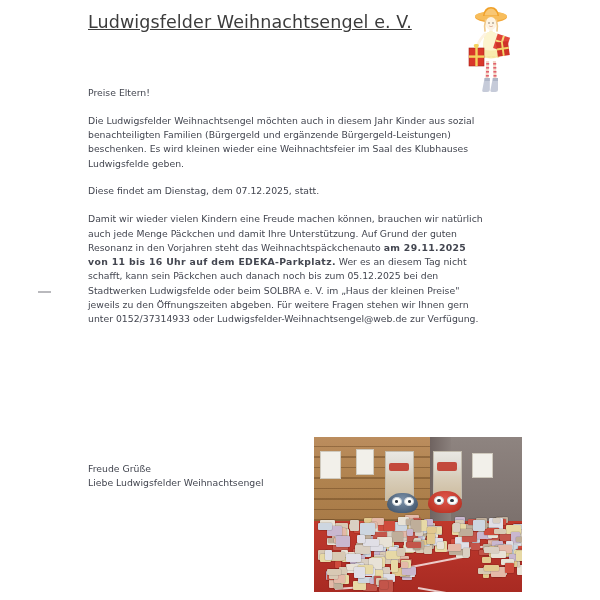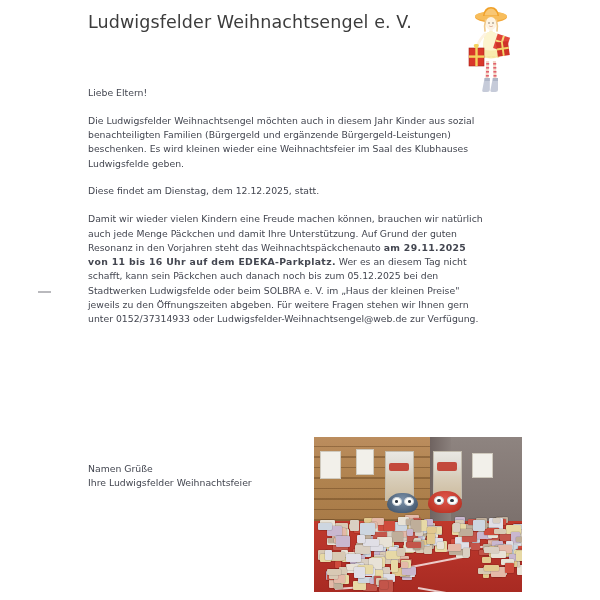--- a/index.html
+++ b/index.html
@@ -22,20 +22,21 @@
   
   .doc-title {
     position: absolute;
     left: 88px;
     top: 12px;
     font-size: 17.5px;
     letter-spacing: 0.1px;
     color: #3c3c3c;
     font-weight: 400;
     white-space: nowrap;
+    text-decoration: underline;
   }
 
   
   .angel-logo {
     position: absolute;
     left: 462px;
     top: 4px;
     width: 58px;
     height: 96px;
   }
@@ -291,29 +292,29 @@
       <path d="M22.6 74 h5.2 v12 q0 2 -2.6 2 h-3.4 q-1.6 0 -1.6 -1.6 z" fill="#c6cbd9"></path>
       <path d="M30.8 74 h5.2 v12 q0 2 -2.6 2 h-3.4 q-1.6 0 -1.6 -1.6 z" fill="#c6cbd9"></path>
       <path d="M22.6 74 h5.2 v3 h-5.2 z" fill="#aeb5c6"></path>
       <path d="M30.8 74 h5.2 v3 h-5.2 z" fill="#aeb5c6"></path>
     </svg>
   </div>
 
   <div class="margin-mark"></div>
 
   <div class="body-block">
-    <div class="salutation">Liebe Eltern!</div>
+    <div class="salutation">Preise Eltern!</div>
     <p class="para"><span>Die Ludwigsfelder Weihnachtsengel möchten auch in diesem Jahr Kinder aus sozial benachteiligten Familien (Bürgergeld und ergänzende Bürgergeld-Leistungen) beschenken. Es wird kleinen wieder eine Weihnachtsfeier im Saal des Klubhauses Ludwigsfelde geben.</span></p>
-    <p class="para"><span>Diese findet am Dienstag, dem 12.12.2025, statt.</span></p>
+    <p class="para"><span>Diese findet am Dienstag, dem 07.12.2025, statt.</span></p>
     <p class="para"><span>Damit wir wieder vielen Kindern eine Freude machen können, brauchen wir natürlich auch jede Menge Päckchen und damit Ihre Unterstützung. Auf Grund der guten Resonanz in den Vorjahren steht das Weihnachtspäckchenauto </span><b>am 29.11.2025 von 11 bis 16 Uhr auf dem EDEKA-Parkplatz.</b><span> Wer es an diesem Tag nicht schafft, kann sein Päckchen auch danach noch bis zum 05.12.2025 bei den Stadtwerken Ludwigsfelde oder beim SOLBRA e. V. im „Haus der kleinen Preise" jeweils zu den Öffnungszeiten abgeben. Für weitere Fragen stehen wir Ihnen gern unter 0152/37314933 oder Ludwigsfelder-Weihnachtsengel@web.de zur Verfügung.</span></p>
   </div>
 
   <div class="closing">
-    <div>Namen Grüße</div>
-    <div>Ihre Ludwigsfelder Weihnachtsfeier</div>
+    <div>Freude Grüße</div>
+    <div>Liebe Ludwigsfelder Weihnachtsengel</div>
   </div>
 
   <div class="photo">
     <div class="photo-inner">
       <div class="wall-wood"></div>
       <div class="wall-grey"></div>
       <div class="wall-grey2"></div>
       <div class="floor"></div>
 
       <div class="floor-line fl1"></div>

